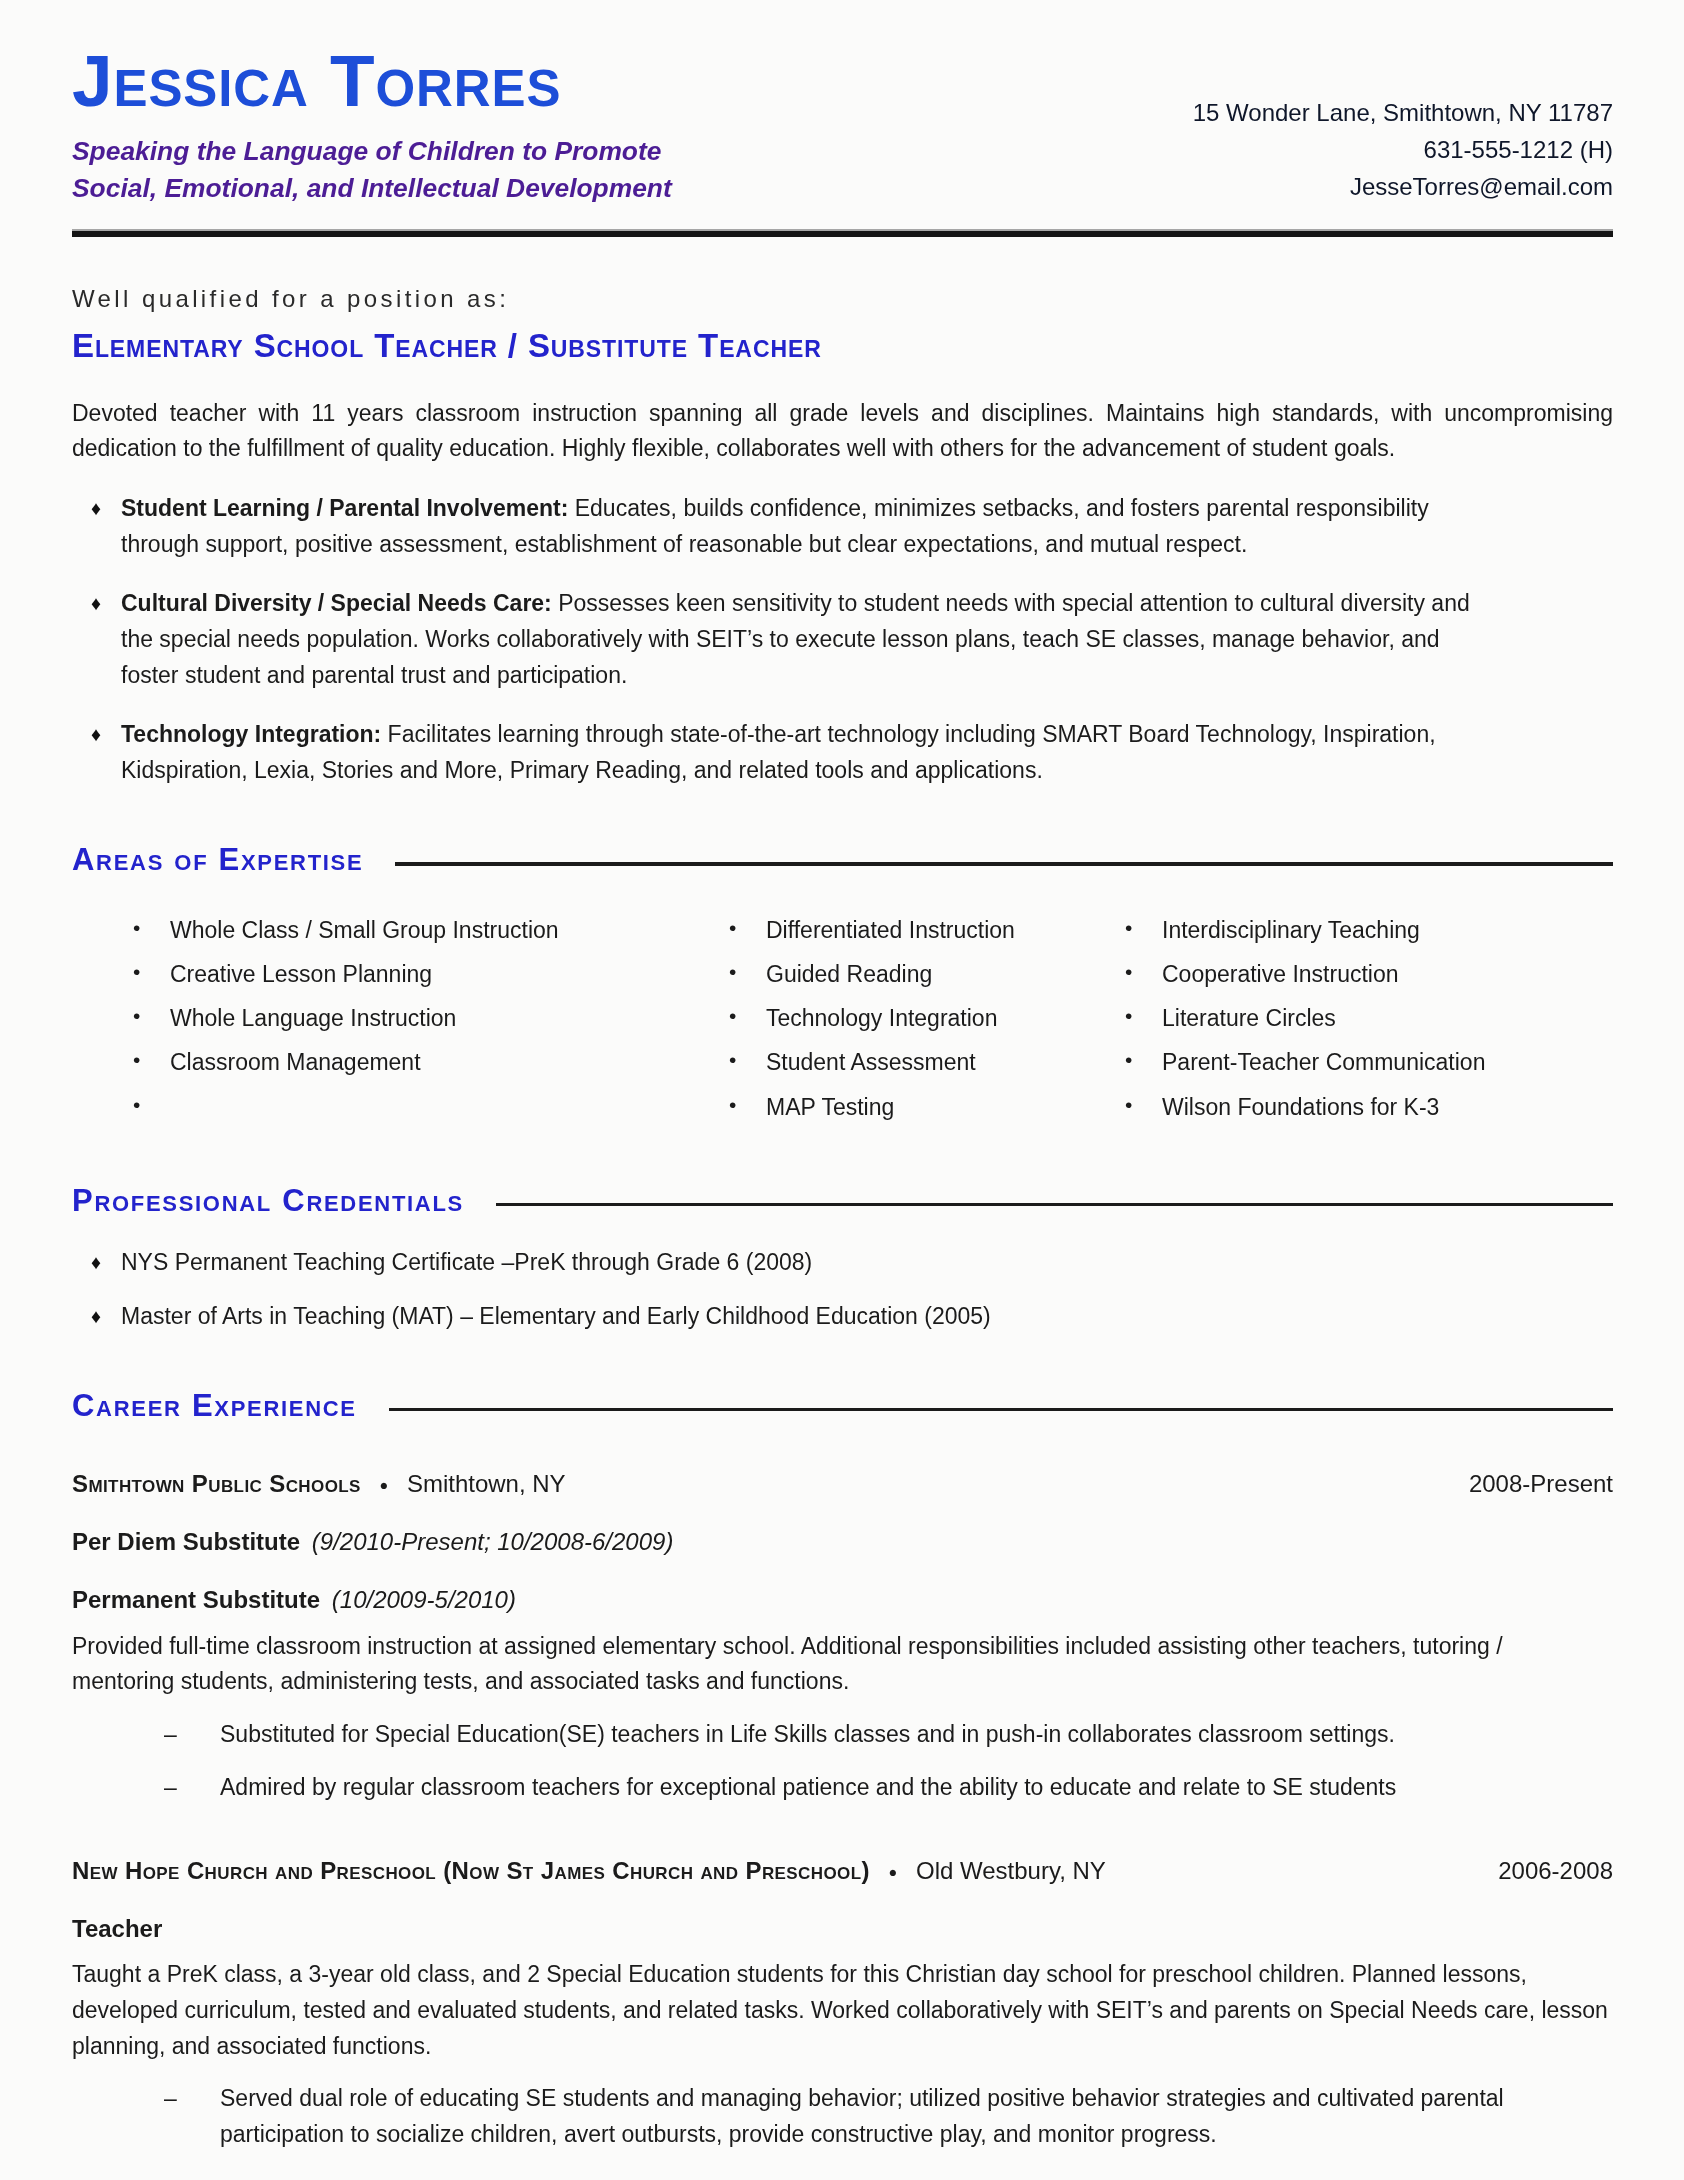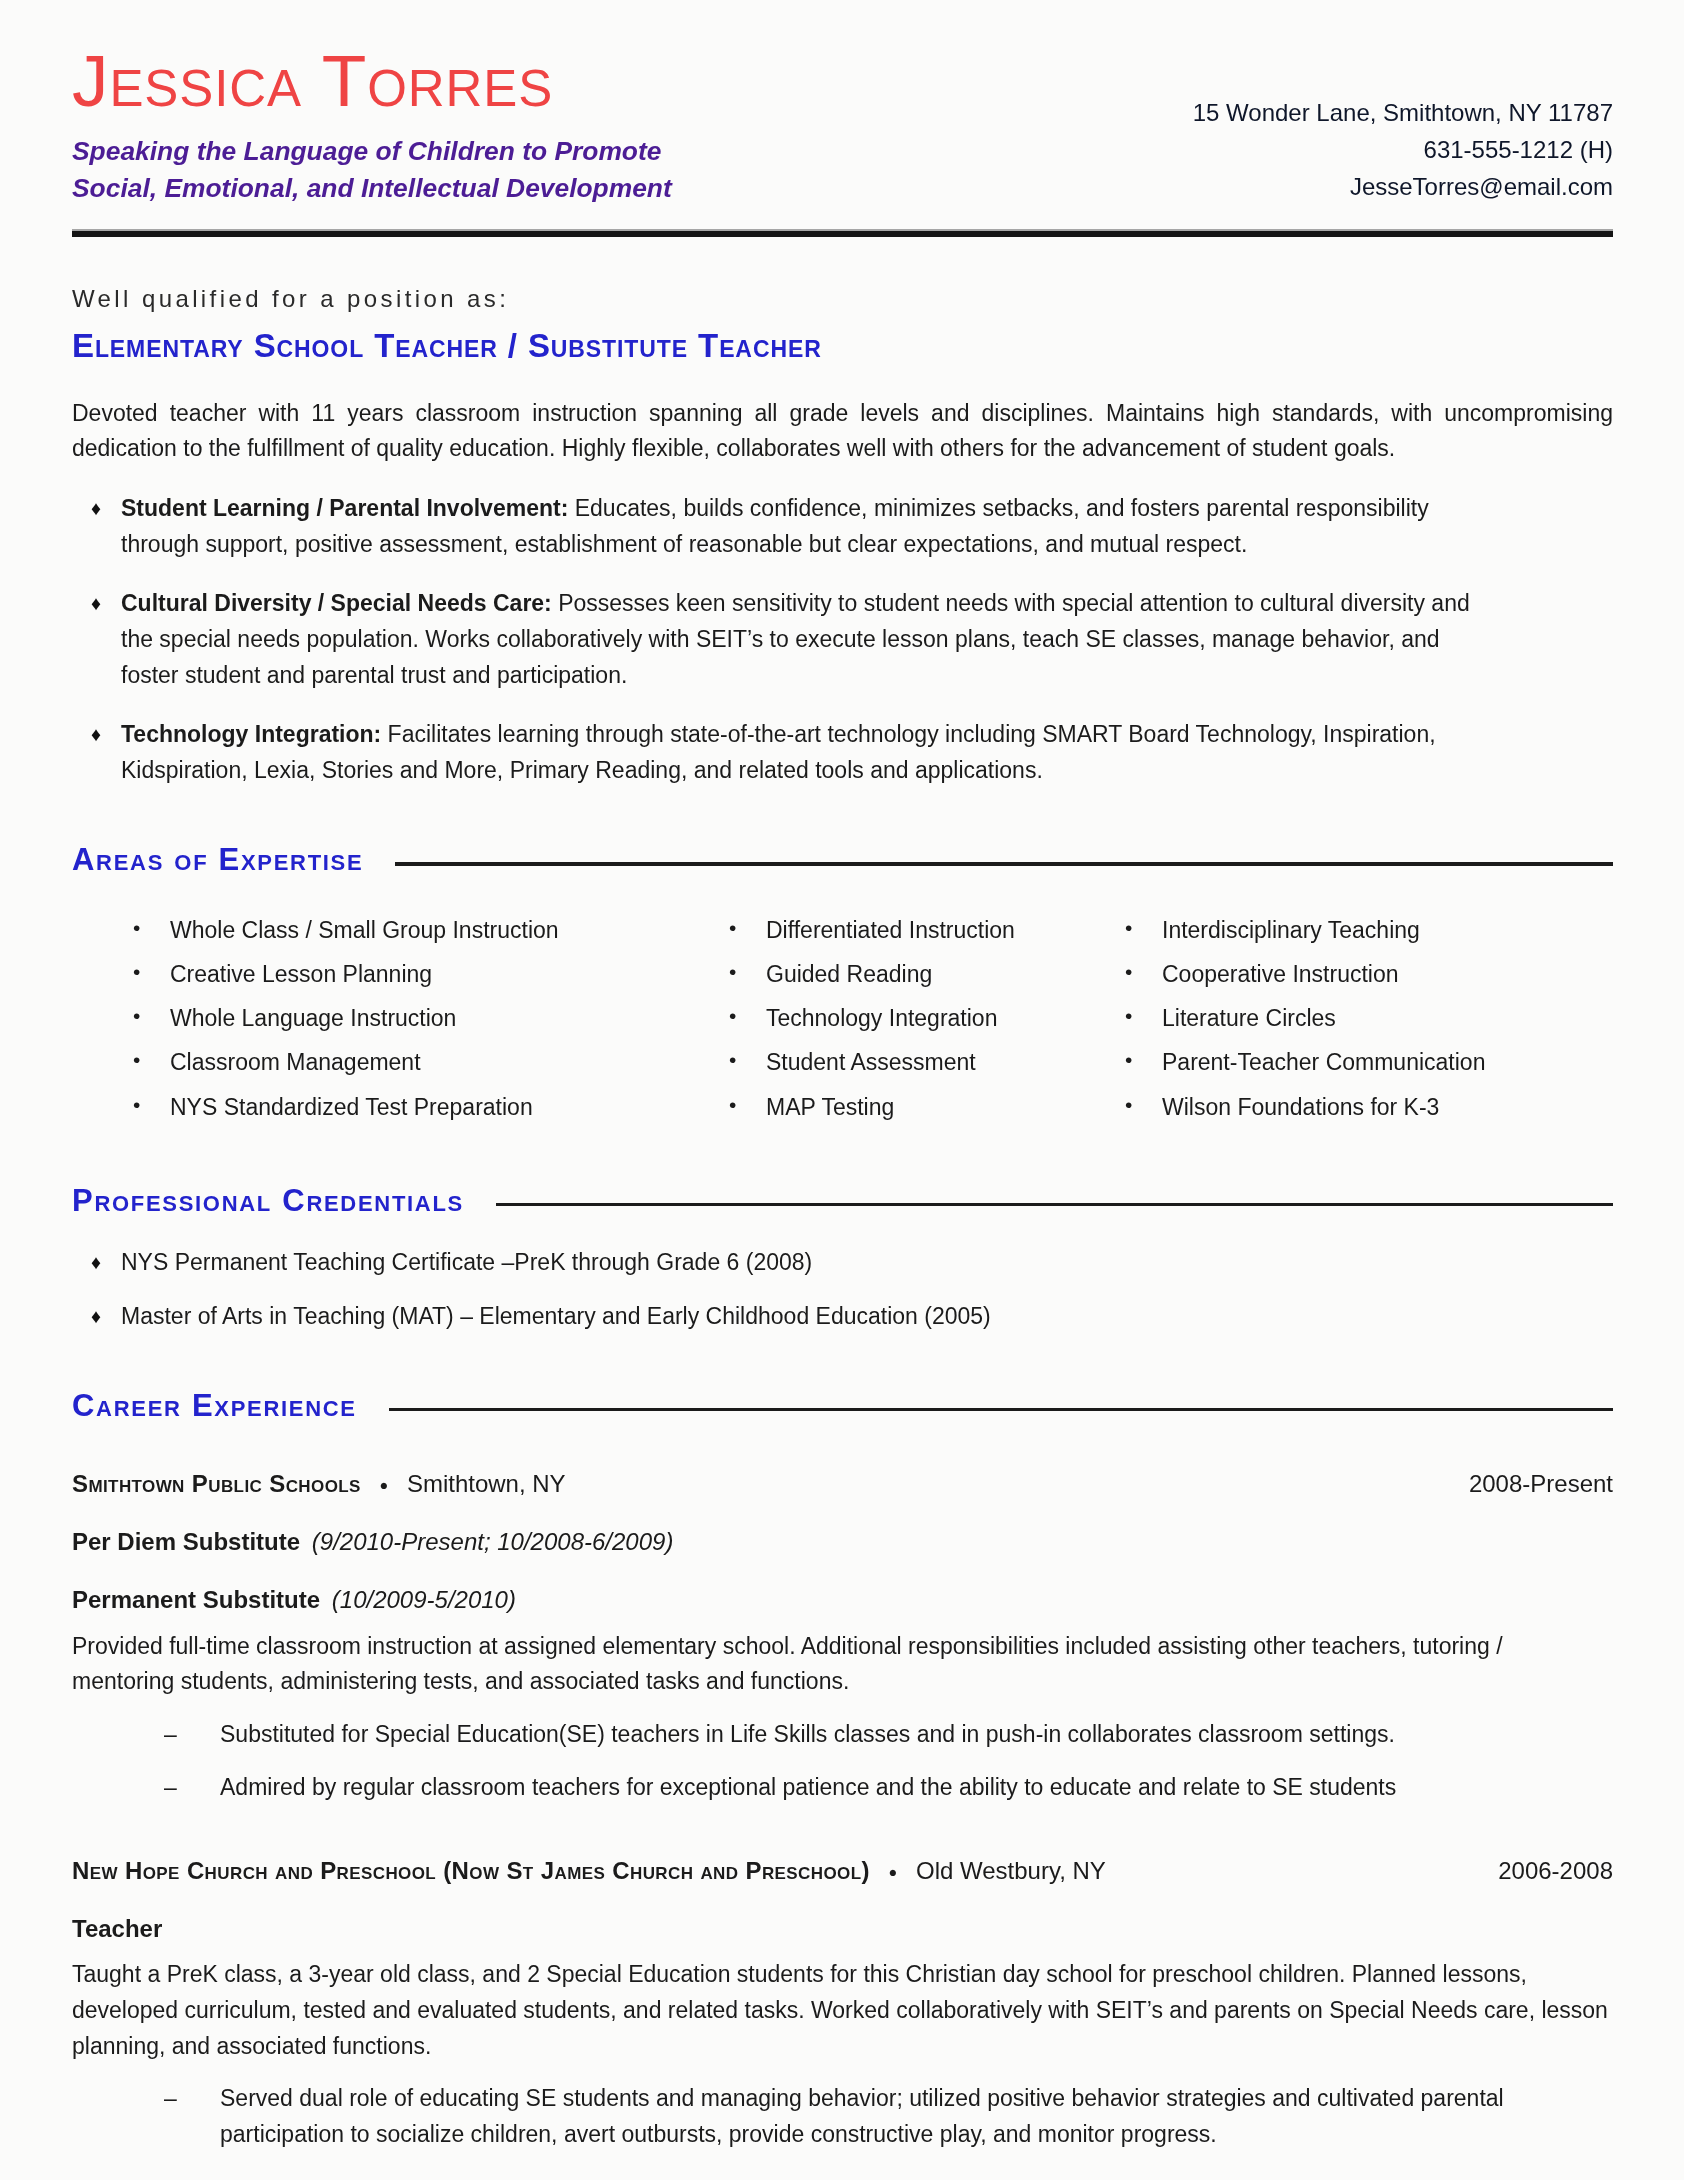--- a/index.html
+++ b/index.html
@@ -14,22 +14,22 @@
     font-size: 23px;
     line-height: 1.5;
     padding: 43px 72px 17px 72px;
     position: relative;
     overflow: hidden;
   }
   
   .header { display: flex; justify-content: space-between; align-items: flex-end; }
   .name {
     font-variant: small-caps;
-    font-weight: normal;
-    color: #ef4444;
+    font-weight: bold;
+    color: #1d4ed8;
     font-size: 73px;
     line-height: 1.05;
     letter-spacing: 0.9px;
   }
   .tagline {
     margin-top: 13.6px;
     font-weight: bold;
     font-style: italic;
     font-size: 26.4px;
     line-height: 1.4;
@@ -166,21 +166,20 @@
       <li>
           <span class="dot-marker">•</span>
           <span>Whole Language Instruction</span>
         </li>
       <li>
           <span class="dot-marker">•</span>
           <span>Classroom Management</span>
         </li>
       <li>
           <span class="dot-marker">•</span>
-          <span>NYS Standardized Test Preparation</span>
         </li>
     </ul>
     <ul class="exp-col exp-col-2">
       <li>
           <span class="dot-marker">•</span>
           <span>Differentiated Instruction</span>
         </li>
       <li>
           <span class="dot-marker">•</span>
           <span>Guided Reading</span>

